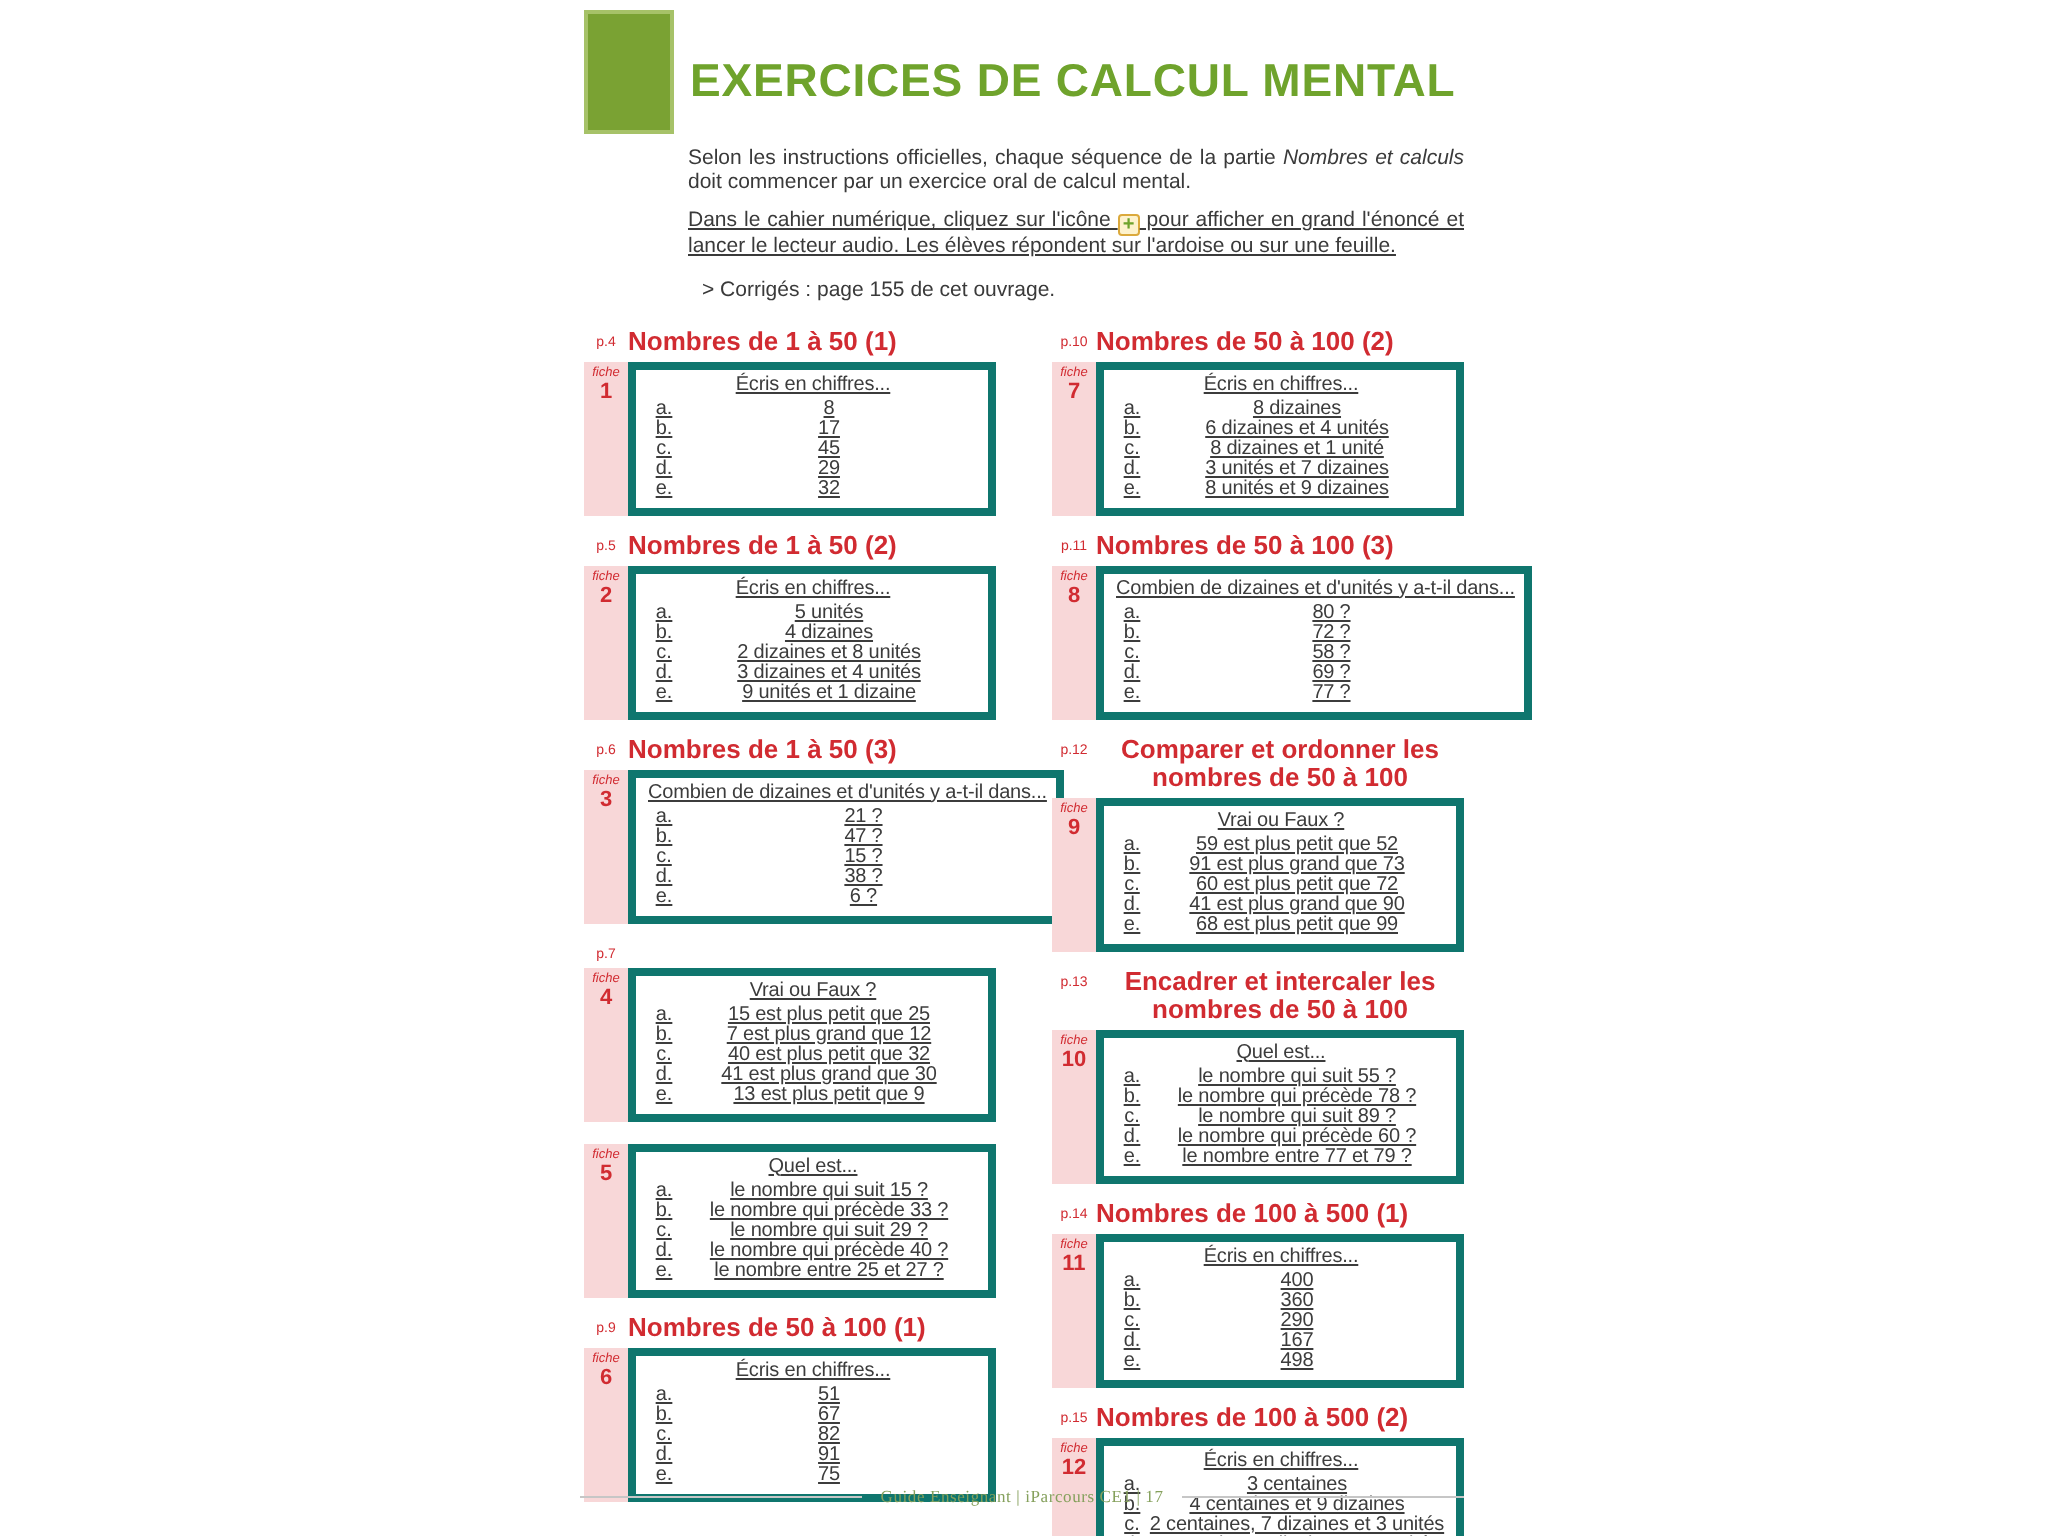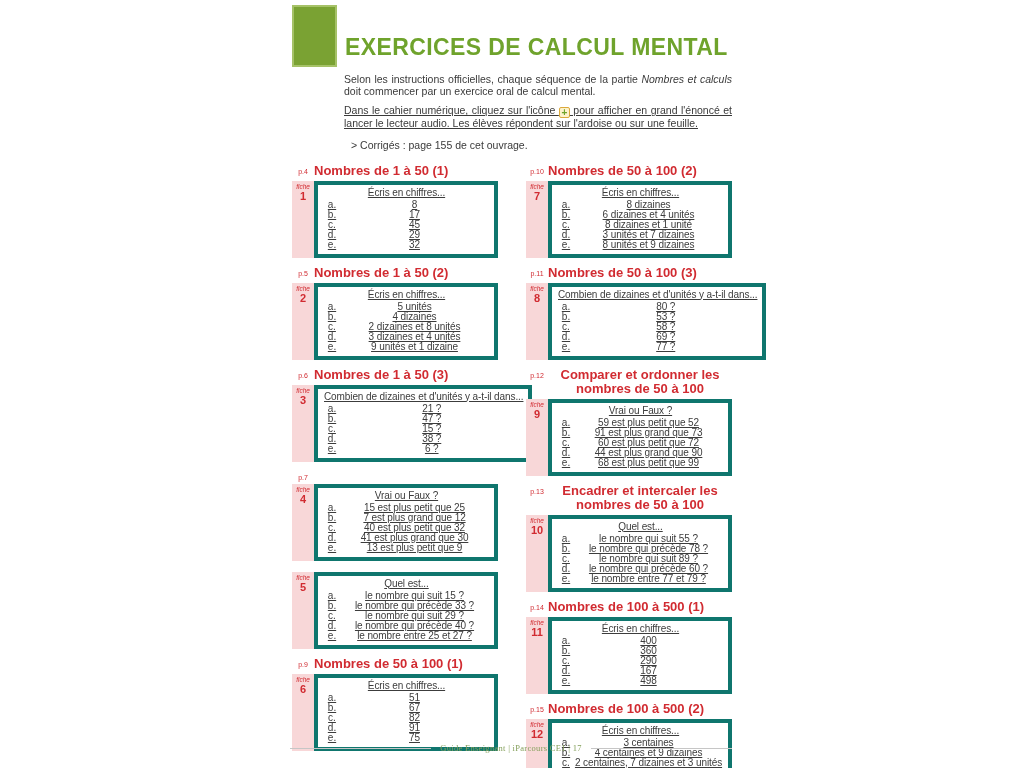--- a/index.html
+++ b/index.html
@@ -4,21 +4,21 @@
 <style>
   * { box-sizing: border-box; }
   html,body { margin:0; padding:0; }
   body {
     width:1024px; height:768px; background:#ffffff; position:relative; overflow:hidden;
     font-family:"Liberation Sans", sans-serif; color:#3c3c3c;
   }
   .content { position:absolute; left:292px; top:5px; width:440px; }
 
   
-  .hdr-row { display:flex; align-items:center; }
+  .hdr-row { display:flex; align-items:flex-start; }
   .green-square { width:45px; height:62px; background:#7aa233; border:2px solid #a6c268; }
   .hdr-title {
     margin:0 0 0 8px; padding-top:22px; color:#6fa32c;
     font-size:23px; font-weight:bold; letter-spacing:0.4px; white-space:nowrap;
   }
   .intro { margin:7px 0 0 52px; font-size:10.5px; line-height:11.5px; text-align:justify; color:#3a3a3a; }
   .intro + .intro { margin-top:8px;text-decoration:underline; }
   .plus-icon {
     display:inline-block; width:11px; height:11px; line-height:10px; text-align:center;
     background:#fdf2cc; border:1px solid #dba93c; border-radius:2px;
@@ -350,21 +350,21 @@
       </div>
       <div class="box">
         <div class="prompt">Combien de dizaines et d'unités y a-t-il dans...</div>
         <div class="items">
                 <div class="item">
                   <span class="ilabel">a.</span>
                   <span class="itext">80 ?</span>
                 </div>
                 <div class="item">
                   <span class="ilabel">b.</span>
-                  <span class="itext">53 ?</span>
+                  <span class="itext">72 ?</span>
                 </div>
                 <div class="item">
                   <span class="ilabel">c.</span>
                   <span class="itext">58 ?</span>
                 </div>
                 <div class="item">
                   <span class="ilabel">d.</span>
                   <span class="itext">69 ?</span>
                 </div>
                 <div class="item">
@@ -396,21 +396,21 @@
                 <div class="item">
                   <span class="ilabel">b.</span>
                   <span class="itext">91 est plus grand que 73</span>
                 </div>
                 <div class="item">
                   <span class="ilabel">c.</span>
                   <span class="itext">60 est plus petit que 72</span>
                 </div>
                 <div class="item">
                   <span class="ilabel">d.</span>
-                  <span class="itext">44 est plus grand que 90</span>
+                  <span class="itext">41 est plus grand que 90</span>
                 </div>
                 <div class="item">
                   <span class="ilabel">e.</span>
                   <span class="itext">68 est plus petit que 99</span>
                 </div>
               </div>
       </div>
     </div>
   </section>
 

